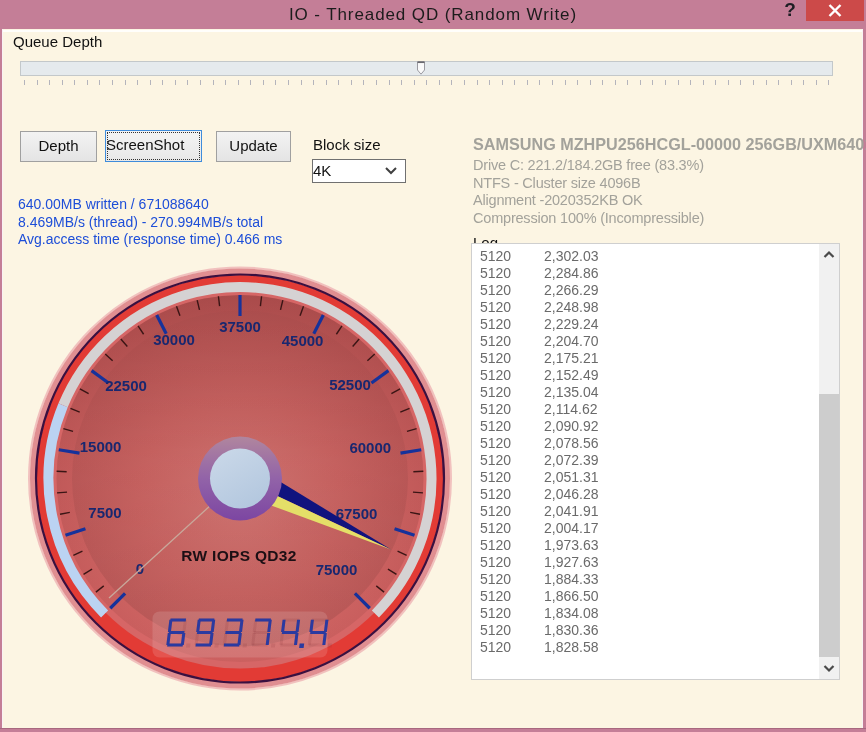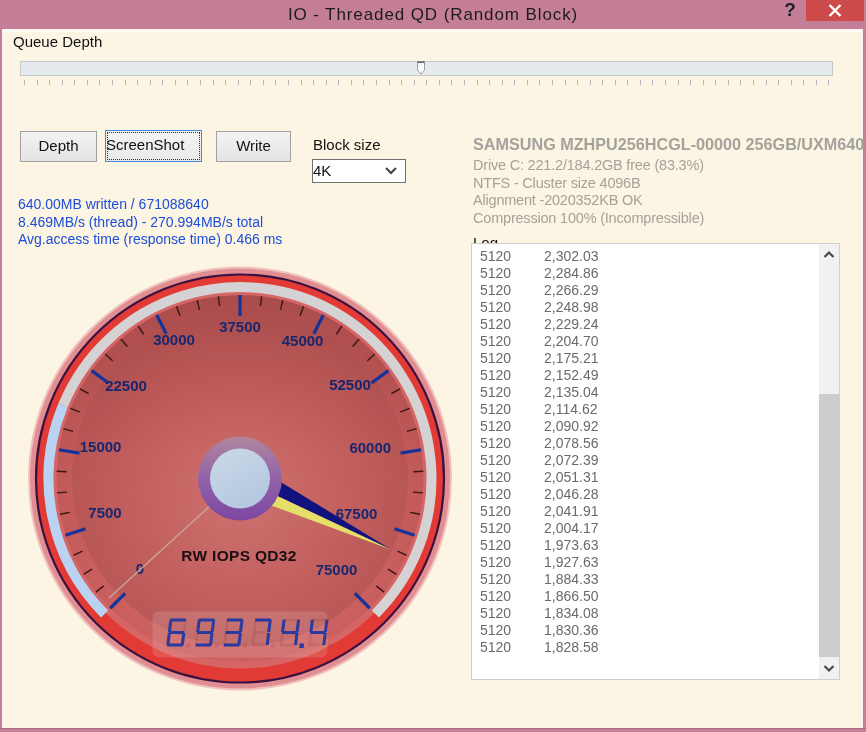--- a/index.html
+++ b/index.html
@@ -29,41 +29,41 @@
 #loglbl{left:473px;top:234px;font-size:15px;color:#111}
 #listbox{left:471px;top:243px;width:367px;height:435px;background:#fff;border:1px solid #CFCFCF}
 #rows{left:8px;top:4px;font-size:14px;color:#6A6A6A;line-height:17px;white-space:pre}
 #sb{right:0;top:0;width:20px;height:435px;background:#F1F1F1}
 #sbup{left:0;top:0;width:20px;height:22px;background:#F1F1F1}
 #sbdn{left:0;top:413px;width:20px;height:22px;background:#F1F1F1}
 #sbthumb{left:0;top:150px;width:20px;height:264px;background:#CDCDCD}
 </style></head><body>
 
 <div class="abs" id="titlebar"></div>
-<div class="abs" id="title">IO - Threaded QD (Random Block)</div>
+<div class="abs" id="title">IO - Threaded QD (Random Write)</div>
 <div class="abs" id="helpq">?</div>
 <div class="abs" id="closebtn"><svg width="58" height="21">
       <path d="M23.5 5 L34.5 16 M34.5 5 L23.5 16" stroke="#fff" stroke-width="2.4"></path>
     </svg></div>
 <div class="abs" id="bl"></div>
 <div class="abs" id="br"></div>
 <div class="abs" id="bb"></div>
 <div class="abs" style="left:3px;top:30.2px;width:859px;height:1.4px;background:rgba(255,255,255,0.85)"></div>
 
 <div class="abs" id="qd">Queue Depth</div>
 <div class="abs" id="track"></div>
 <svg class="abs" style="left:417px;top:61px" width="9" height="15">
  <path d="M0.5 1 H7.5 V9 L4 13.2 L0.5 9 Z" fill="#FAFAFA" stroke="#9A9AA0" stroke-width="1"></path>
  <path d="M0.5 1.2 H7.5" stroke="#69696F" stroke-width="1.7"></path>
 </svg>
 <div class="abs" id="ticks"></div>
 
 <div class="abs btn" id="bstart">Depth</div>
 <div class="abs" id="bshot">ScreenShot<div class="foc"></div></div>
-<div class="abs btn" id="bupdate">Write</div>
+<div class="abs btn" id="bupdate">Update</div>
 <div class="abs" id="blocklbl">Block size</div>
 <div class="abs" id="combo">4K<svg class="abs" style="right:8px;top:7px" width="12" height="8">
       <path d="M1 1 L6 6 L11 1" fill="none" stroke="#404040" stroke-width="2"></path>
     </svg></div>
 
 <div class="abs" id="stats">640.00MB written / 671088640<br>8.469MB/s (thread) - 270.994MB/s total<br>Avg.access time (response time) 0.466 ms</div>
 
 <div class="abs" id="drivehdr">SAMSUNG MZHPU256HCGL-00000 256GB/UXM6401Q.&nbsp;&nbsp;&nbsp;&nbsp;</div>
 <div class="abs" id="driveinfo">Drive C: 221.2/184.2GB free (83.3%)<br>NTFS - Cluster size 4096B<br>Alignment -2020352KB OK<br>Compression 100% (Incompressible)</div>
 <div class="abs" id="loglbl">Log</div>

